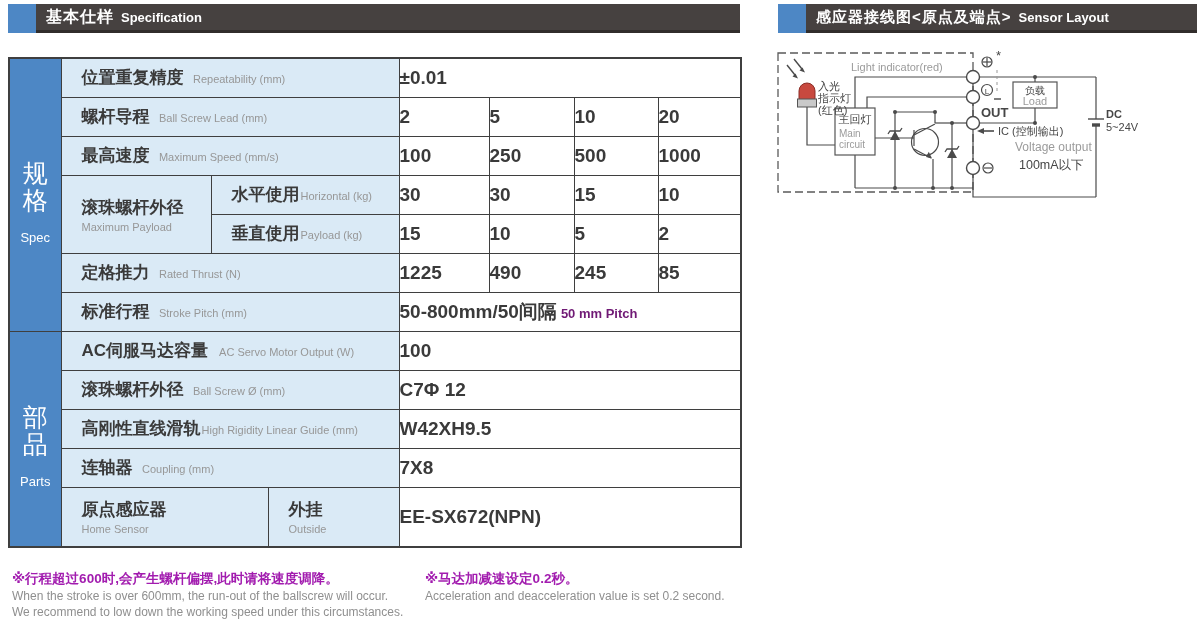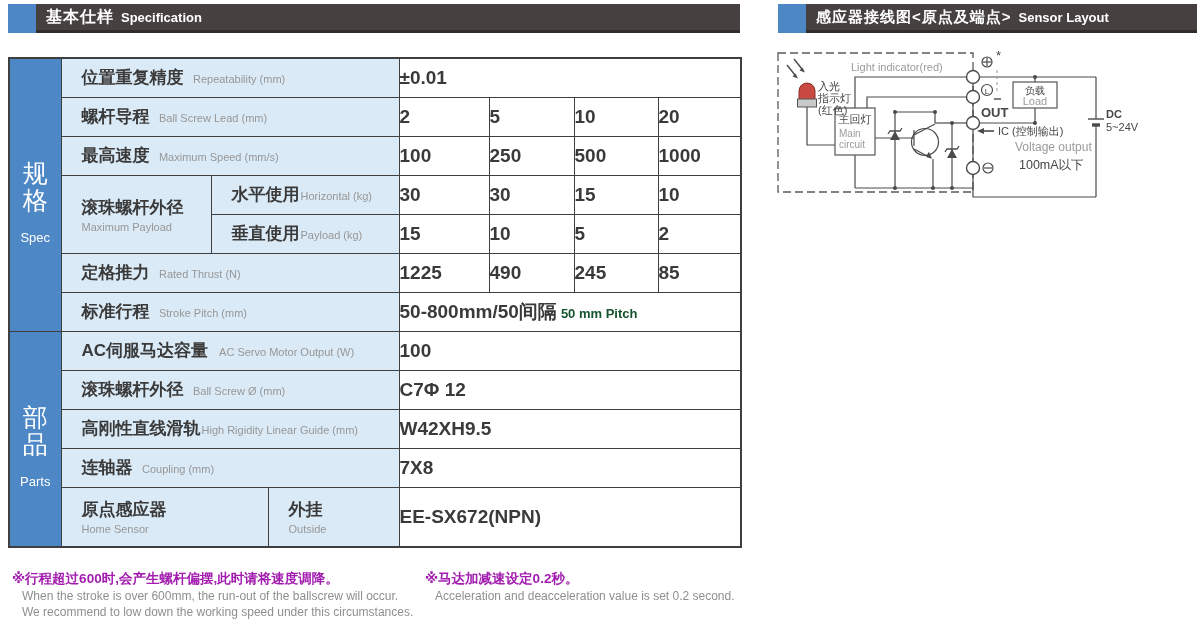--- a/index.html
+++ b/index.html
@@ -25,28 +25,28 @@
   tr.tall { height:60px;border-radius:29px; }
   td.sec { background:#4d87c5; color:#fff; text-align:center; vertical-align:middle; }
   td.sec .vtxt { width:1.15em; margin:16px auto; font-size:25px; font-weight:normal; line-height:1.08;
                  word-break:break-all; text-align:center; }
   td.sec .sec-en { font-size:13px; margin-top:3px; }
   td.lbl { background:#daeaf6; padding-left:20px; vertical-align:middle; }
   td.lbl .zh { font-size:17px; font-weight:600; color:#3a3a3a; }
   td.lbl .en { font-size:11px; color:#979797; margin-left:5px; font-weight:normal; }
   td.lbl .en2 { display:block; font-size:11px; color:#979797; margin-top:2px; }
   td.val { background:#fff; text-align:left; vertical-align:middle; font-size:19px; color:#3a3a3a;font-weight:bold; }
-  td.val .v-en { font-size:13px; color:#14532d; margin-left:4px; }
+  td.val .v-en { font-size:13px; color:#701a75; margin-left:4px; }
 
   
   .notes { position:absolute; top:569px; left:12px; width:1180px; display:flex; }
   .note { white-space:nowrap; }
   .note-left { width:413px; }
   .note .red { color:#a21caf; font-size:13.5px; font-weight:bold; line-height:19px; }
-  .note .gray { color:#8f8f8f; font-size:12px; line-height:16px; margin-left:10px; }
+  .note .gray { color:#8f8f8f; font-size:12px; line-height:16px; }
 
   
   svg.diagram { position:absolute; left:775px; top:45px; width:425px; height:165px; }
   svg.diagram text { font-family:"Liberation Sans","DejaVu Sans",sans-serif; }
   .t-dark { fill:#464646; }
   .t-gray { fill:#9b9b9b; }
 </style>
 </head>
 <body>
 

